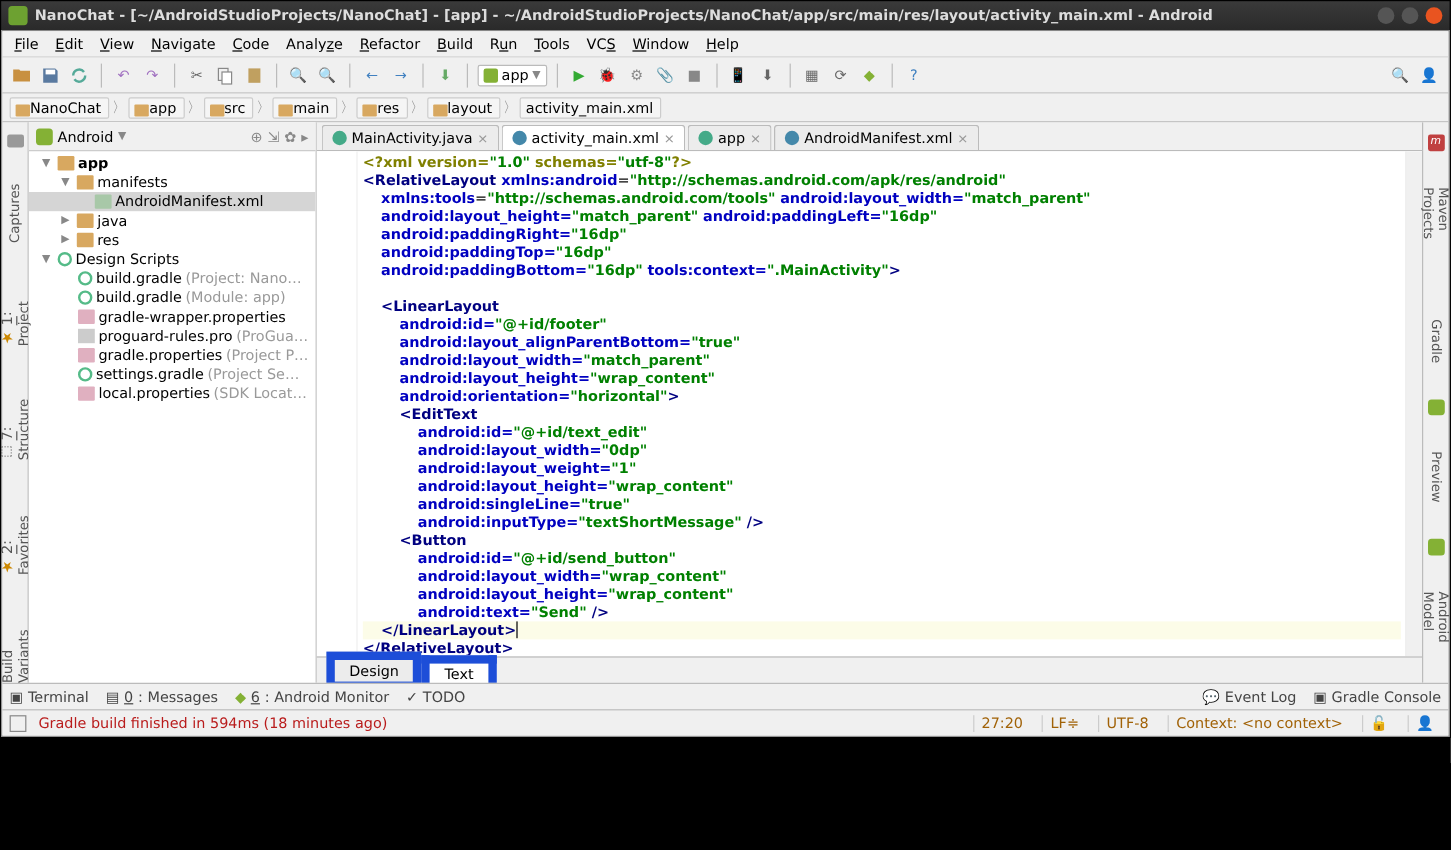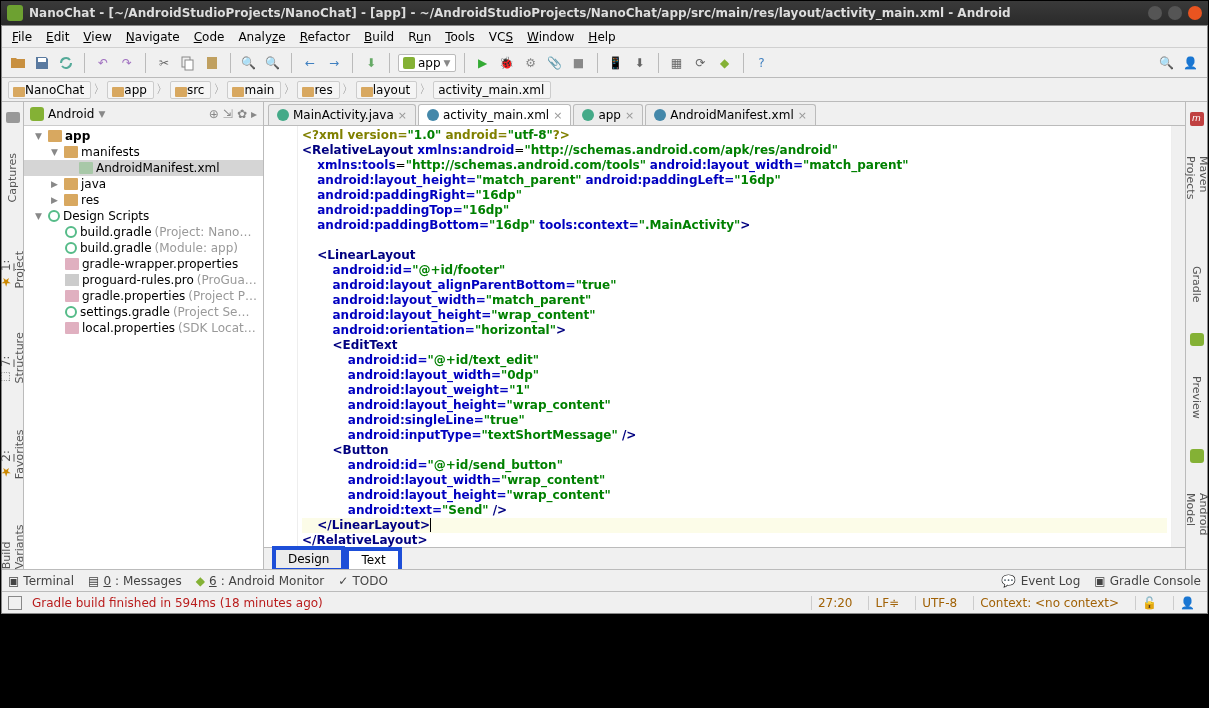--- a/index.html
+++ b/index.html
@@ -53,21 +53,21 @@
 .gutter { width: 34px; background: #fff; border-right: 1px solid #eee; }
 .code { flex: 1; padding: 2px 4px; white-space: pre; line-height: 15px; overflow: auto; }
 .hl-line { background: #fcfce8; display: inline-block; width: 100%; }
 .tag { color: #000080; font-weight: bold; }
 .attr { color: #0000c0; font-weight: bold; }
 .str { color: #008000; font-weight: bold; }
 .decl { color: #808000; font-weight: bold; }
 .caret { border-left: 1px solid #000; }
 .right-marker { width: 14px; background: #f0f0f0; border-left: 1px solid #eee; }
 .editor-bottom-tabs { height: 22px; display: flex; align-items: center; background: #f0f0f0; border-top: 1px solid #bbb; padding-left: 8px; }
-.ed-tab { padding: 2px 12px; border: 4px solid #1d4ed8; background: #ececec; cursor: pointer; }
+.ed-tab { padding: 2px 12px; border: 7px solid #1d4ed8; background: #ececec; cursor: pointer; }
 .ed-tab.active { background: #fff; border-bottom: 1px solid #fff; }
 .bottom-bar { height: 22px; display: flex; align-items: center; border-top: 1px solid #bbb; background: #f0f0f0; padding: 0 6px; gap: 14px; }
 .bb-item { display: flex; align-items: center; gap: 4px; color: #444; cursor: pointer; }
 .bb-item u { text-decoration: underline; }
 .status-bar { height: 22px; display: flex; align-items: center; border-top: 1px solid #bbb; background: #f0f0f0; padding: 0 6px; gap: 10px; }
 .status-text { flex: 1; color: #b91c1c; }
 .status-cell { padding: 0 6px; border-left: 1px solid #ccc; color: #a16207; }
 .spacer { flex: 1; }
 </style>
 </head>
@@ -323,21 +323,21 @@
               <span class="tab-close">×</span>
             </div>
           <div class="tab">
               <div class="tab-icon" style="background:#48a"></div>
               <span>AndroidManifest.xml</span>
               <span class="tab-close">×</span>
             </div>
         </div>
         <div class="editor">
           <div class="gutter"></div>
-          <div class="code"><span class="decl">&lt;?</span><span class="decl">xml version=</span><span class="str">"1.0"</span><span class="decl"> android=</span><span class="str">"utf-8"</span><span class="decl">?&gt;</span>
+          <div class="code"><span class="decl">&lt;?</span><span class="decl">xml version=</span><span class="str">"1.0"</span><span class="decl"> schemas=</span><span class="str">"utf-8"</span><span class="decl">?&gt;</span>
 <span class="tag">&lt;RelativeLayout </span><span class="attr">xmlns:</span><span class="attr">android</span><span>=</span><span class="str">"http://schemas.android.com/apk/res/android"</span>
 <span>    </span><span class="attr">xmlns:</span><span class="attr">tools</span><span>=</span><span class="str">"http://schemas.android.com/tools"</span><span> </span><span class="attr">android</span><span class="attr">:layout_width=</span><span class="str">"match_parent"</span>
 <span>    </span><span class="attr">android</span><span class="attr">:layout_height=</span><span class="str">"match_parent"</span><span> </span><span class="attr">android</span><span class="attr">:paddingLeft=</span><span class="str">"16dp"</span>
 <span>    </span><span class="attr">android</span><span class="attr">:paddingRight=</span><span class="str">"16dp"</span>
 <span>    </span><span class="attr">android</span><span class="attr">:paddingTop=</span><span class="str">"16dp"</span>
 <span>    </span><span class="attr">android</span><span class="attr">:paddingBottom=</span><span class="str">"16dp"</span><span> </span><span class="attr">tools</span><span class="attr">:context=</span><span class="str">".MainActivity"</span><span class="tag">&gt;</span>
 
 <span>    </span><span class="tag">&lt;LinearLayout</span>
 <span>        </span><span class="attr">android</span><span class="attr">:id=</span><span class="str">"@+id/footer"</span>
 <span>        </span><span class="attr">android</span><span class="attr">:layout_alignParentBottom=</span><span class="str">"true"</span>

